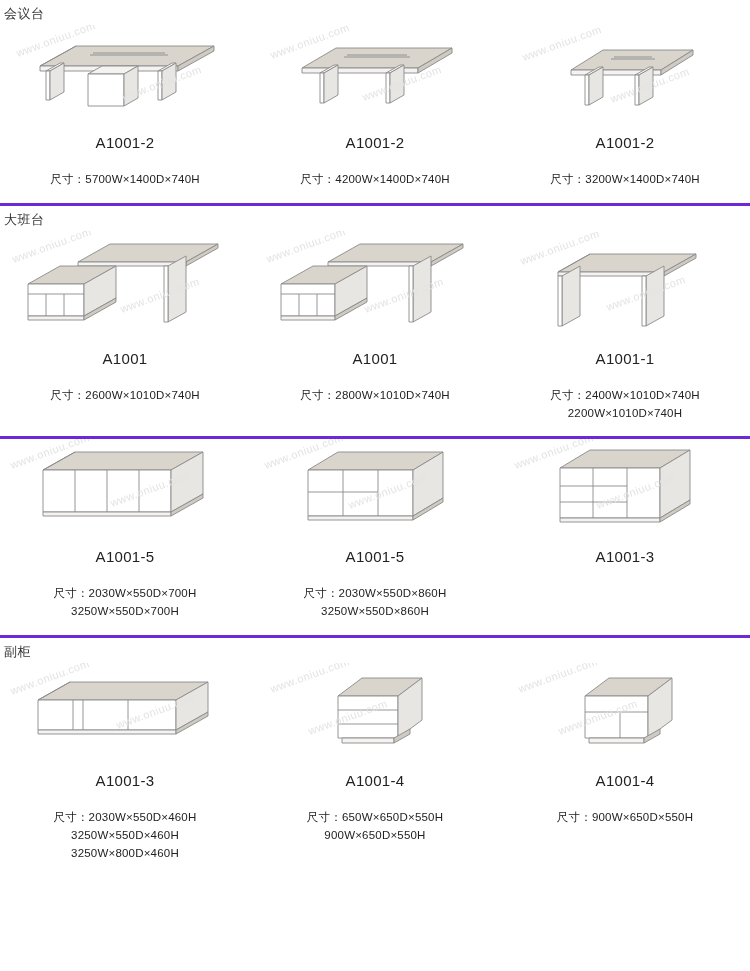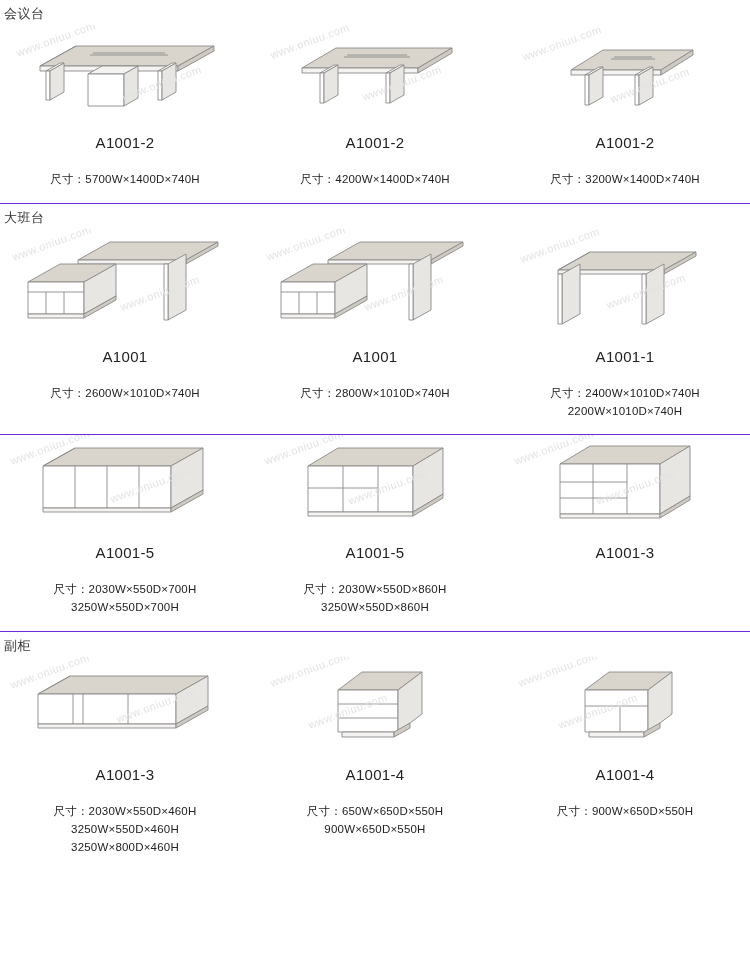--- a/index.html
+++ b/index.html
@@ -6,21 +6,21 @@
   html, body {
     margin: 0; padding: 0;
     width: 750px; height: 971px;
     background: #ffffff;
     font-family: "Liberation Sans", "DejaVu Sans", sans-serif;
     color: #2b2b2b;
   }
   .page { position: relative; width: 750px; height: 971px; overflow: hidden; }
 
   .section { position: relative; }
-  .section + .section { border-top: 1px solid #6d28d9; }
+  .section + .section { border-top: 3px solid #6d28d9; }
 
   .section-title {
     font-size: 13px;
     color: #333;
     padding: 5px 0 2px 4px;
     letter-spacing: 0.5px;
   }
 
   .row {
     display: flex;

